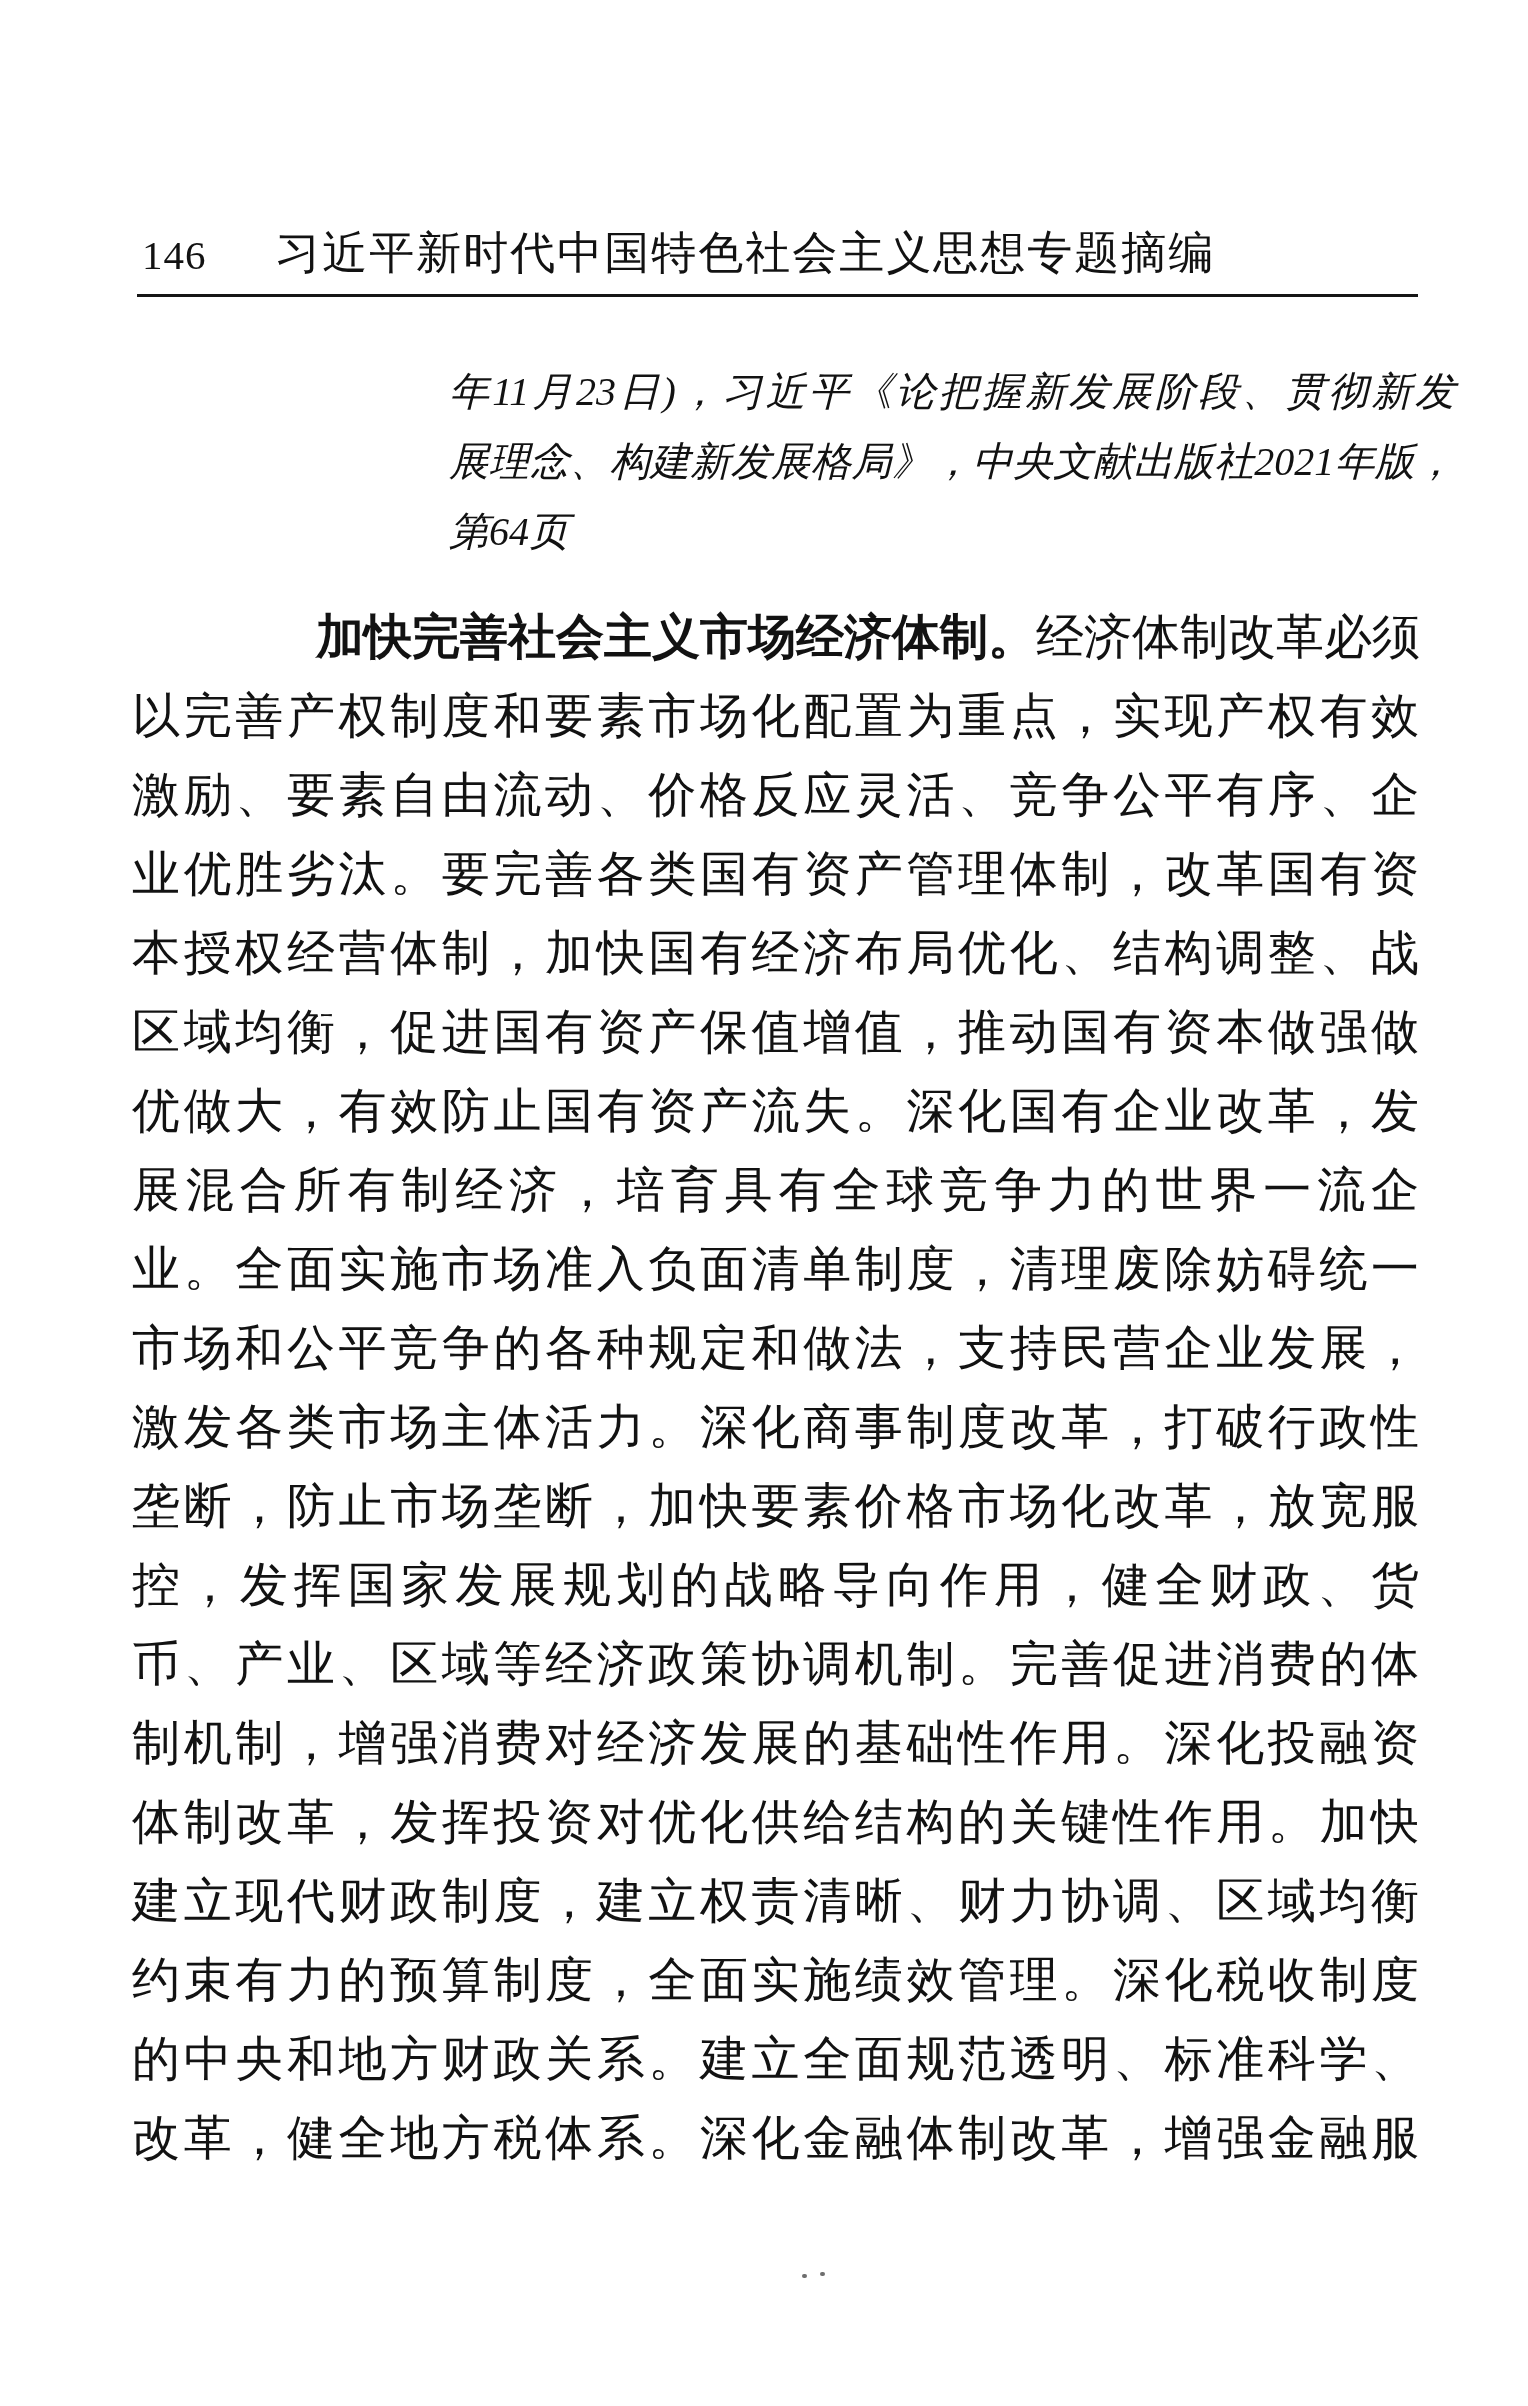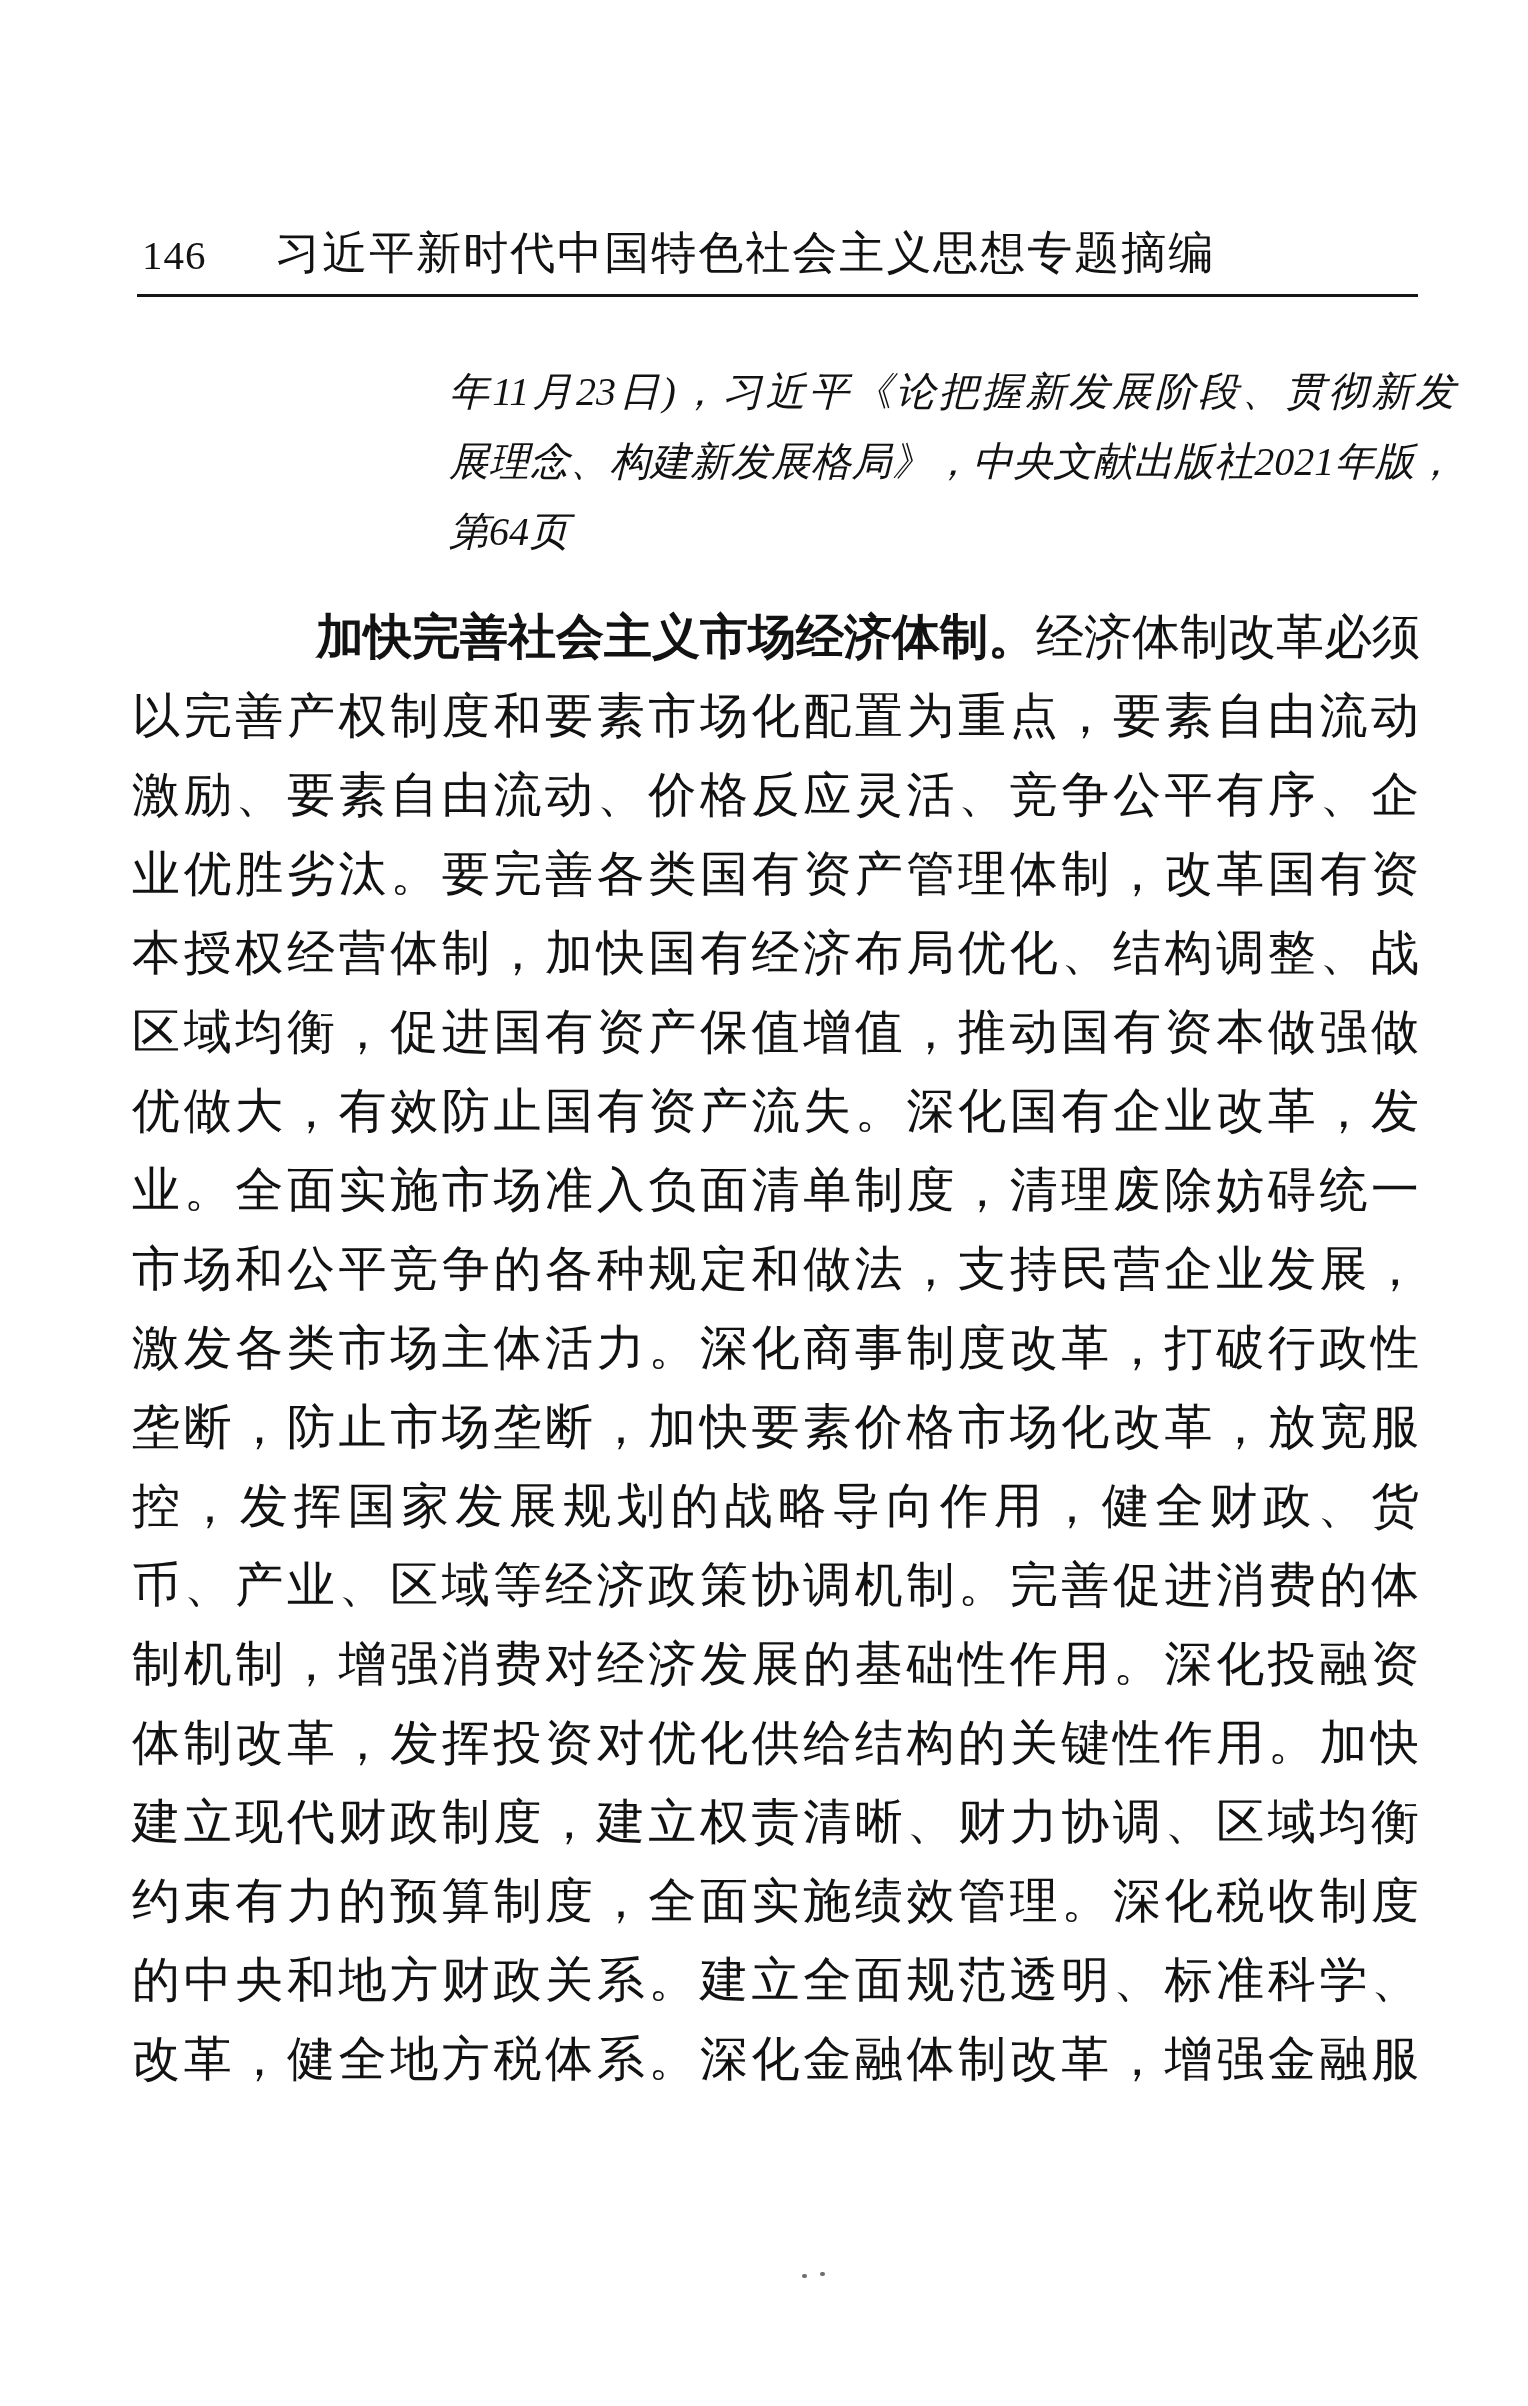--- a/index.html
+++ b/index.html
@@ -71,26 +71,27 @@
   <div class="header-rule"></div>
 
   <div class="citation">
       <div class="cite-line">年11月23日)，习近平《论把握新发展阶段、贯彻新发</div>
       <div class="cite-line">展理念、构建新发展格局》，中央文献出版社2021年版，</div>
       <div class="cite-line cite-last">第64页</div>
     </div>
 
   <div class="body-block">
       <div class="body-line"><span class="indent"></span><span class="emph">加快完善社会主义市场经济体制。</span><span>经济体制改革必须</span></div>
-      <div class="body-line"><span>以完善产权制度和要素市场化配置为重点，要素自由流动</span></div>
+      <div class="body-line"><span>以完善产权制度和要素市场化配置为重点，实现产权有效</span></div>
       <div class="body-line"><span>激励、要素自由流动、价格反应灵活、竞争公平有序、企</span></div>
       <div class="body-line"><span>业优胜劣汰。要完善各类国有资产管理体制，改革国有资</span></div>
       <div class="body-line"><span>本授权经营体制，加快国有经济布局优化、结构调整、战</span></div>
       <div class="body-line"><span>区域均衡，促进国有资产保值增值，推动国有资本做强做</span></div>
       <div class="body-line"><span>优做大，有效防止国有资产流失。深化国有企业改革，发</span></div>
+      <div class="body-line"><span>展混合所有制经济，培育具有全球竞争力的世界一流企</span></div>
       <div class="body-line"><span>业。全面实施市场准入负面清单制度，清理废除妨碍统一</span></div>
       <div class="body-line"><span>市场和公平竞争的各种规定和做法，支持民营企业发展，</span></div>
       <div class="body-line"><span>激发各类市场主体活力。深化商事制度改革，打破行政性</span></div>
       <div class="body-line"><span>垄断，防止市场垄断，加快要素价格市场化改革，放宽服</span></div>
       <div class="body-line"><span>控，发挥国家发展规划的战略导向作用，健全财政、货</span></div>
       <div class="body-line"><span>币、产业、区域等经济政策协调机制。完善促进消费的体</span></div>
       <div class="body-line"><span>制机制，增强消费对经济发展的基础性作用。深化投融资</span></div>
       <div class="body-line"><span>体制改革，发挥投资对优化供给结构的关键性作用。加快</span></div>
       <div class="body-line"><span>建立现代财政制度，建立权责清晰、财力协调、区域均衡</span></div>
       <div class="body-line"><span>约束有力的预算制度，全面实施绩效管理。深化税收制度</span></div>

